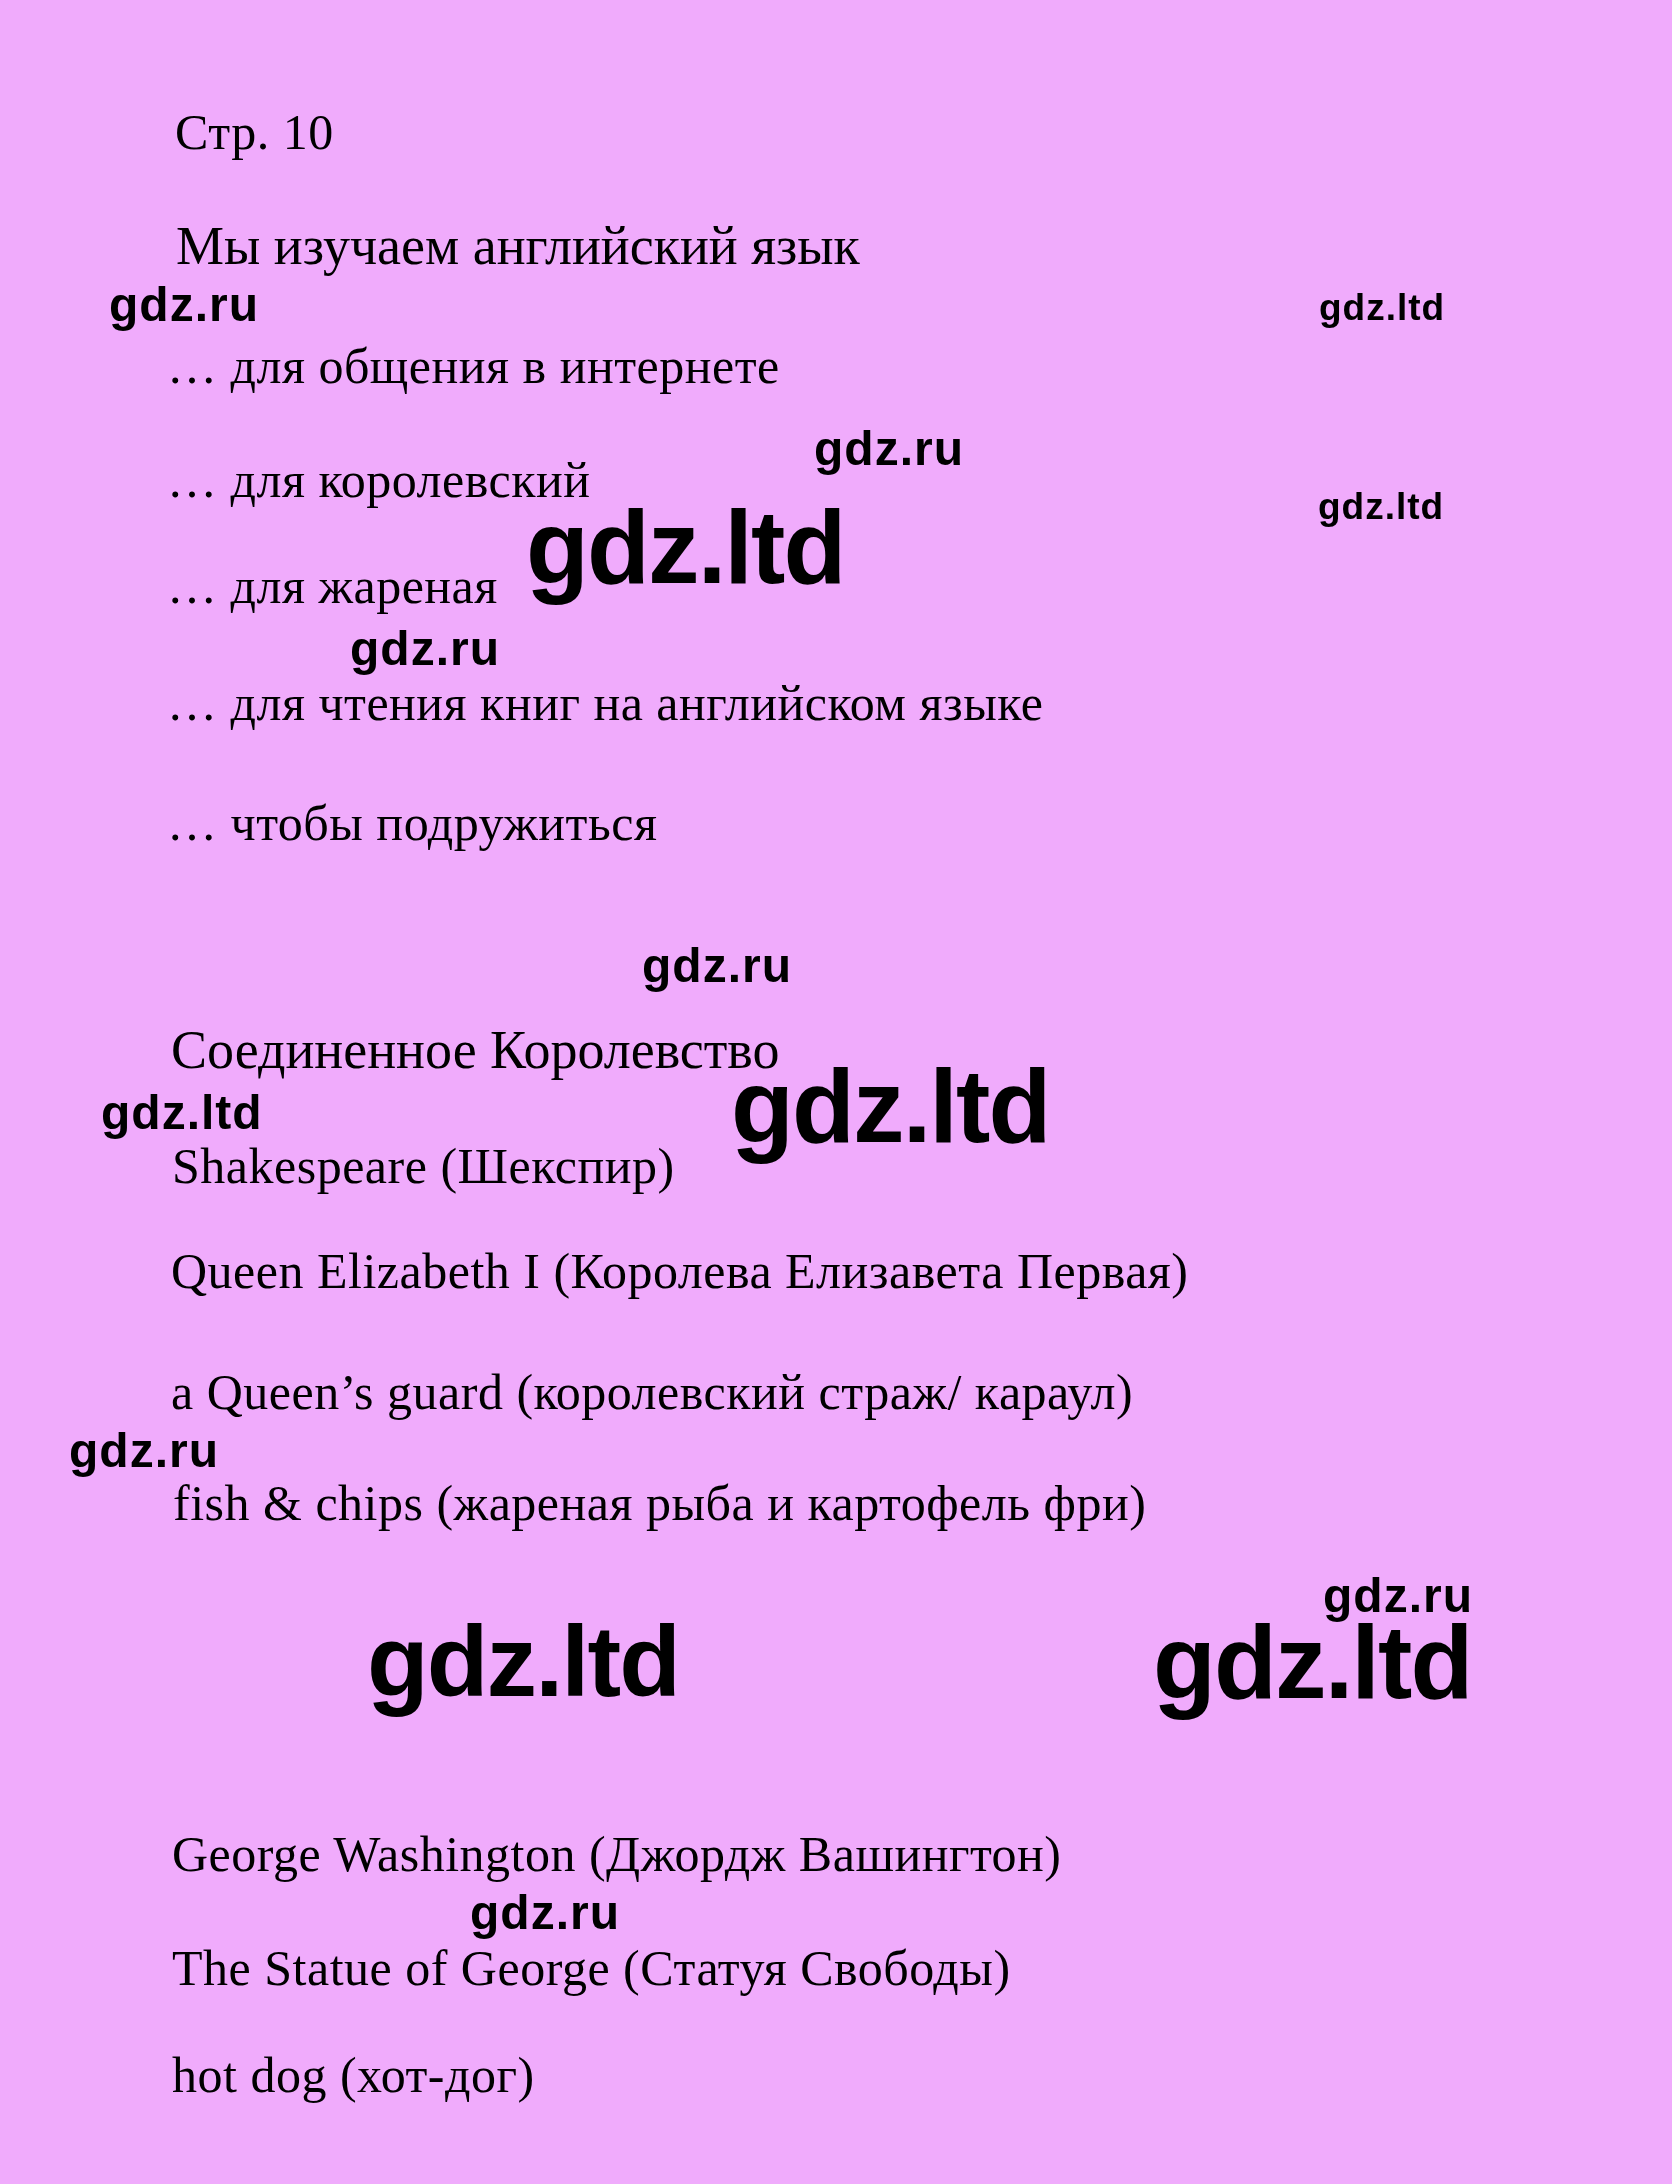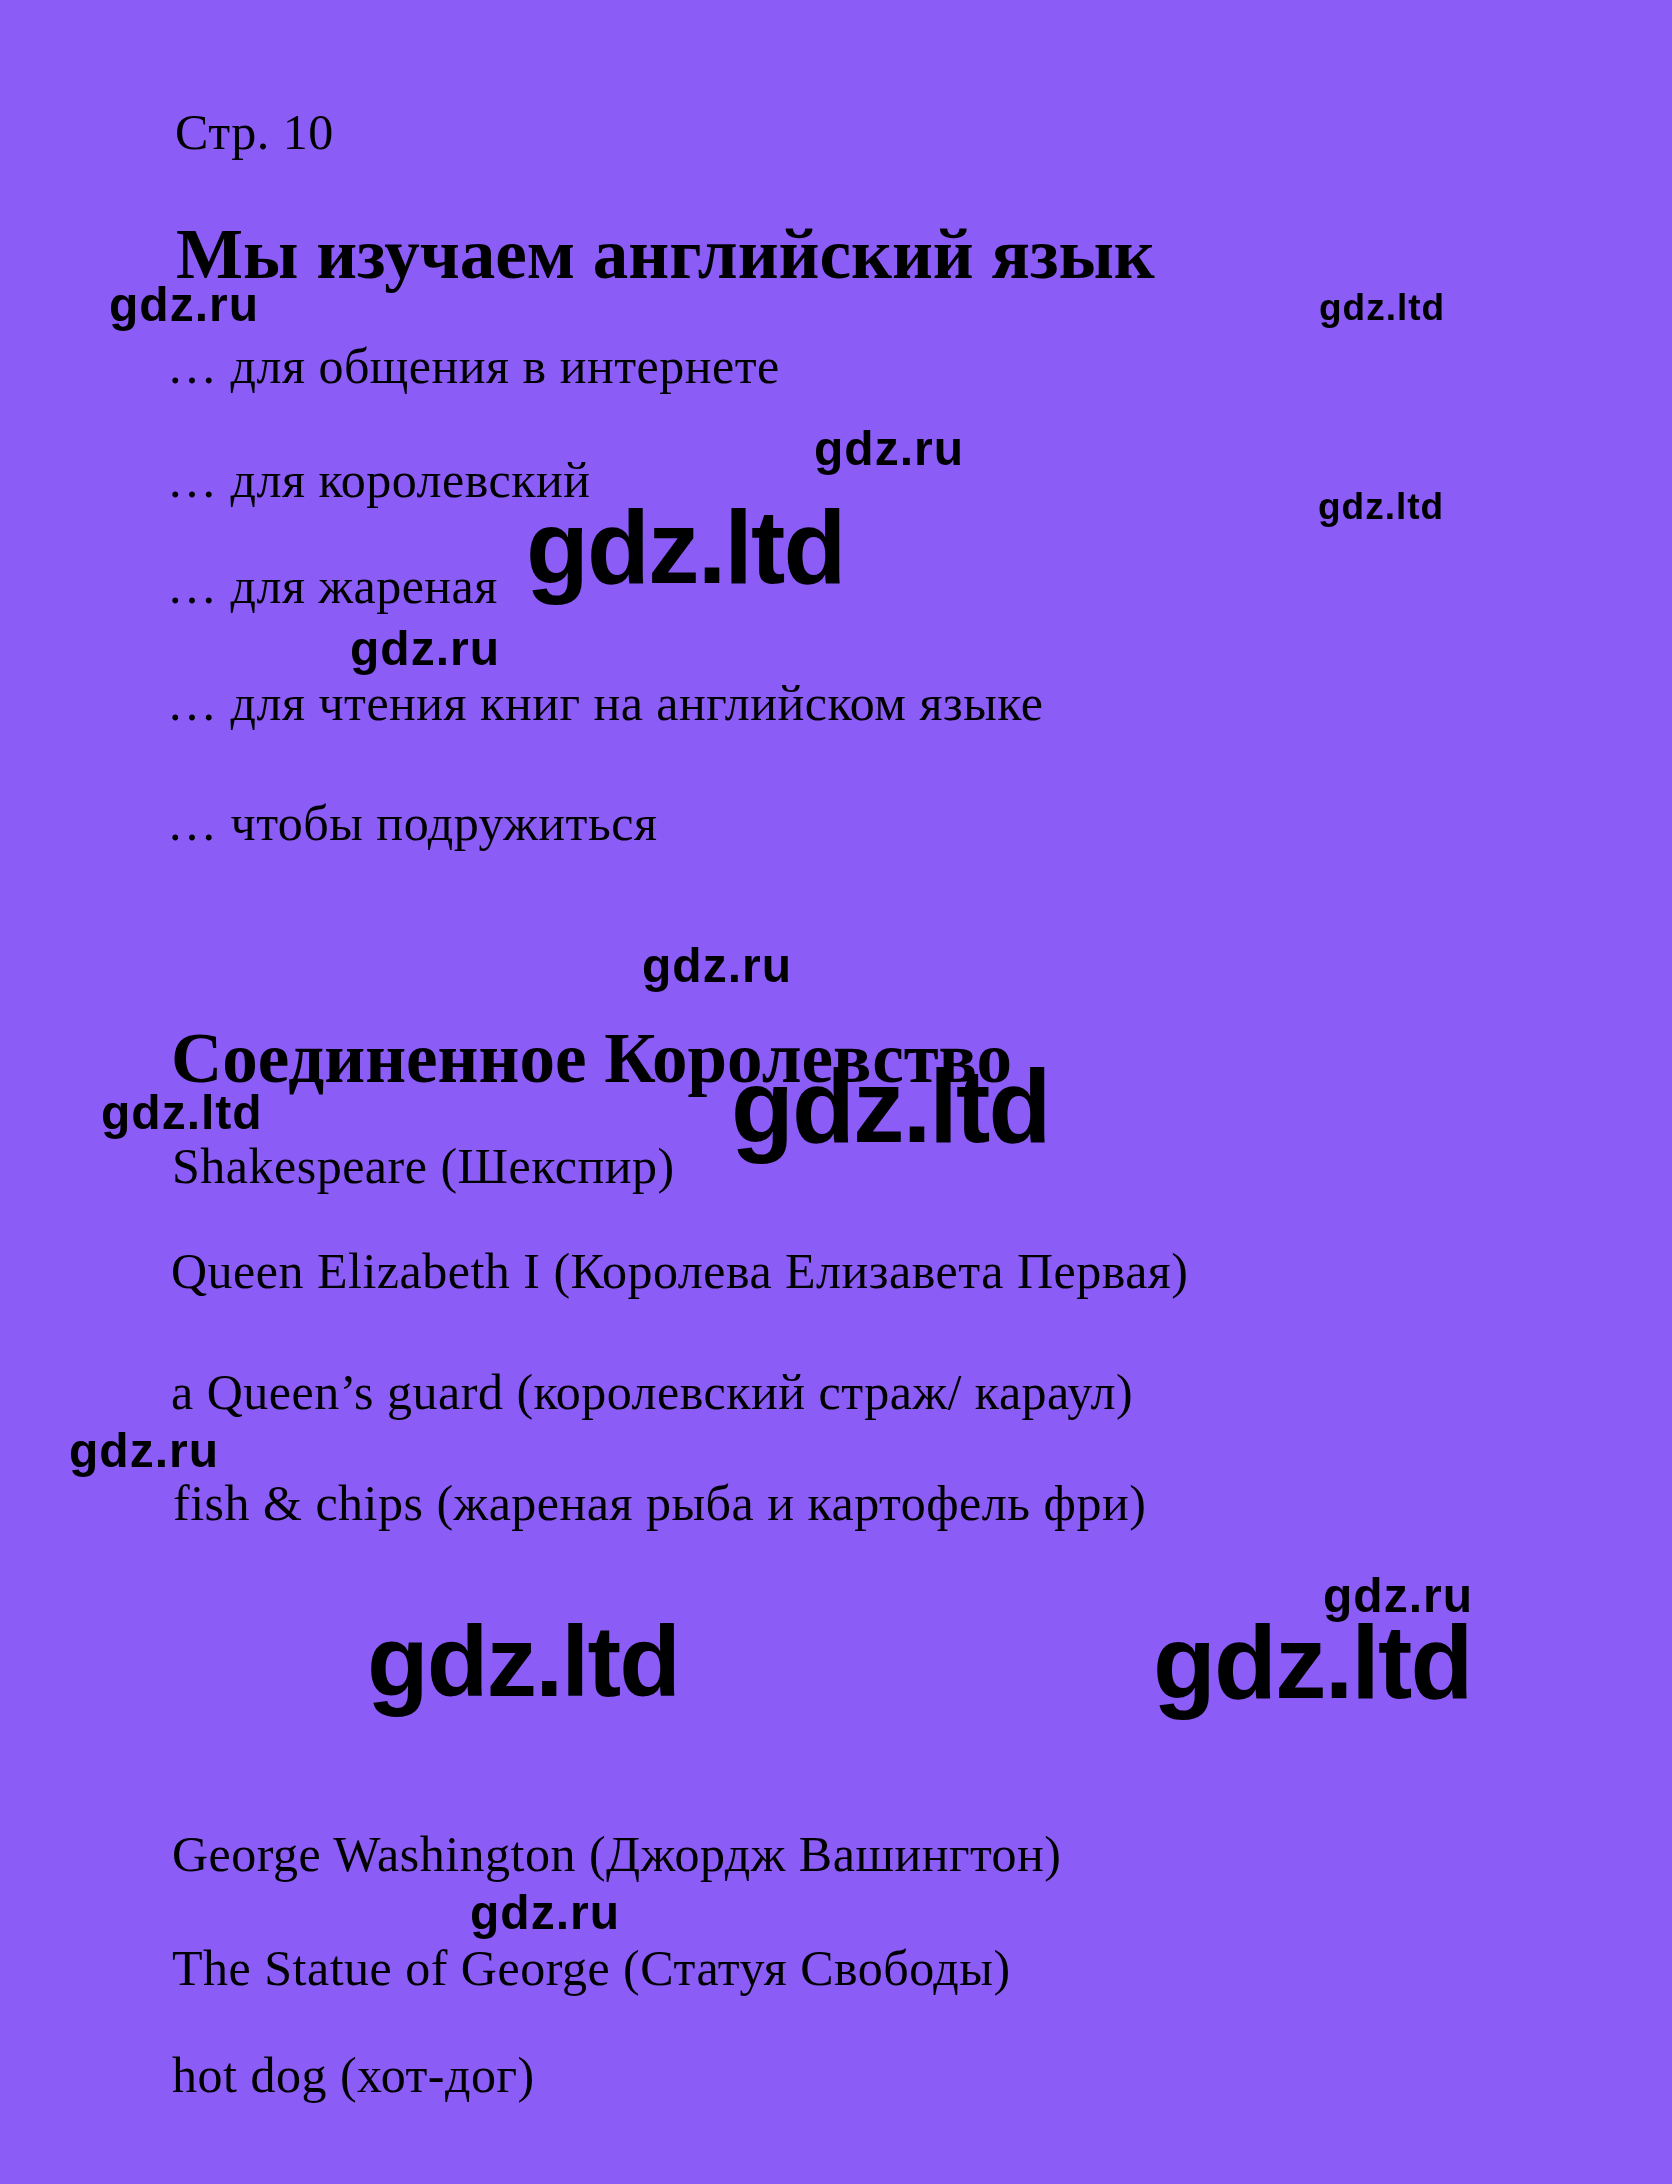--- a/index.html
+++ b/index.html
@@ -4,35 +4,35 @@
 <style>
   html, body {
     margin: 0;
     padding: 0;
     background: #ffffff;
   }
   .page {
     position: relative;
     width: 1672px;
     height: 2184px;
-    background: #8b5cf6;
+    background: #f0abfc;
     overflow: hidden;
   }
   .line {
     position: absolute;
     white-space: nowrap;
     font-family: "Liberation Serif", "DejaVu Serif", serif;
     font-size: 50px;
     line-height: 1;
     color: #000000;
     letter-spacing: 0.5px;
   }
   .h {
-    font-weight: bold;
-    font-size: 71px;
+    font-weight: normal;
+    font-size: 54px;
     letter-spacing: 0px;
   }
   .wm {
     position: absolute;
     white-space: nowrap;
     font-family: "Liberation Sans", "DejaVu Sans", sans-serif;
     font-weight: bold;
     line-height: 1;
     color: #000000;
     letter-spacing: 1px;

